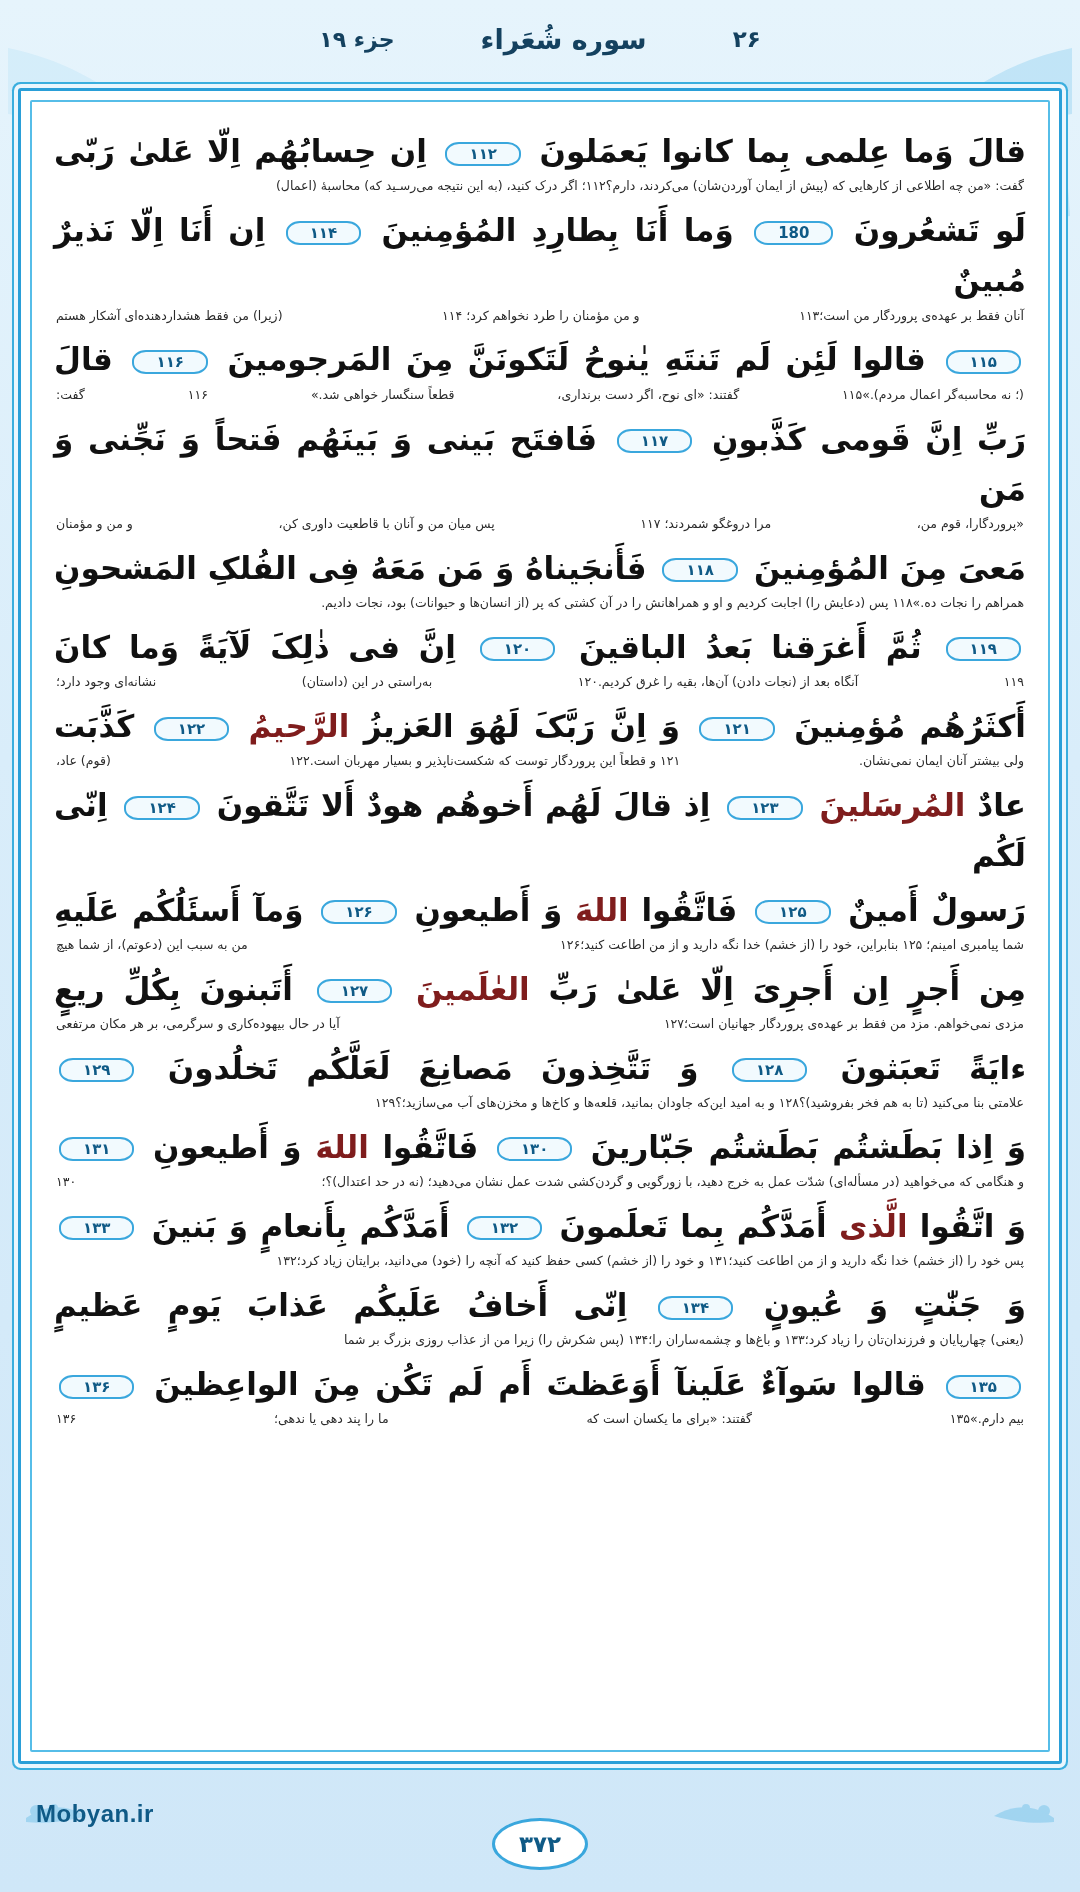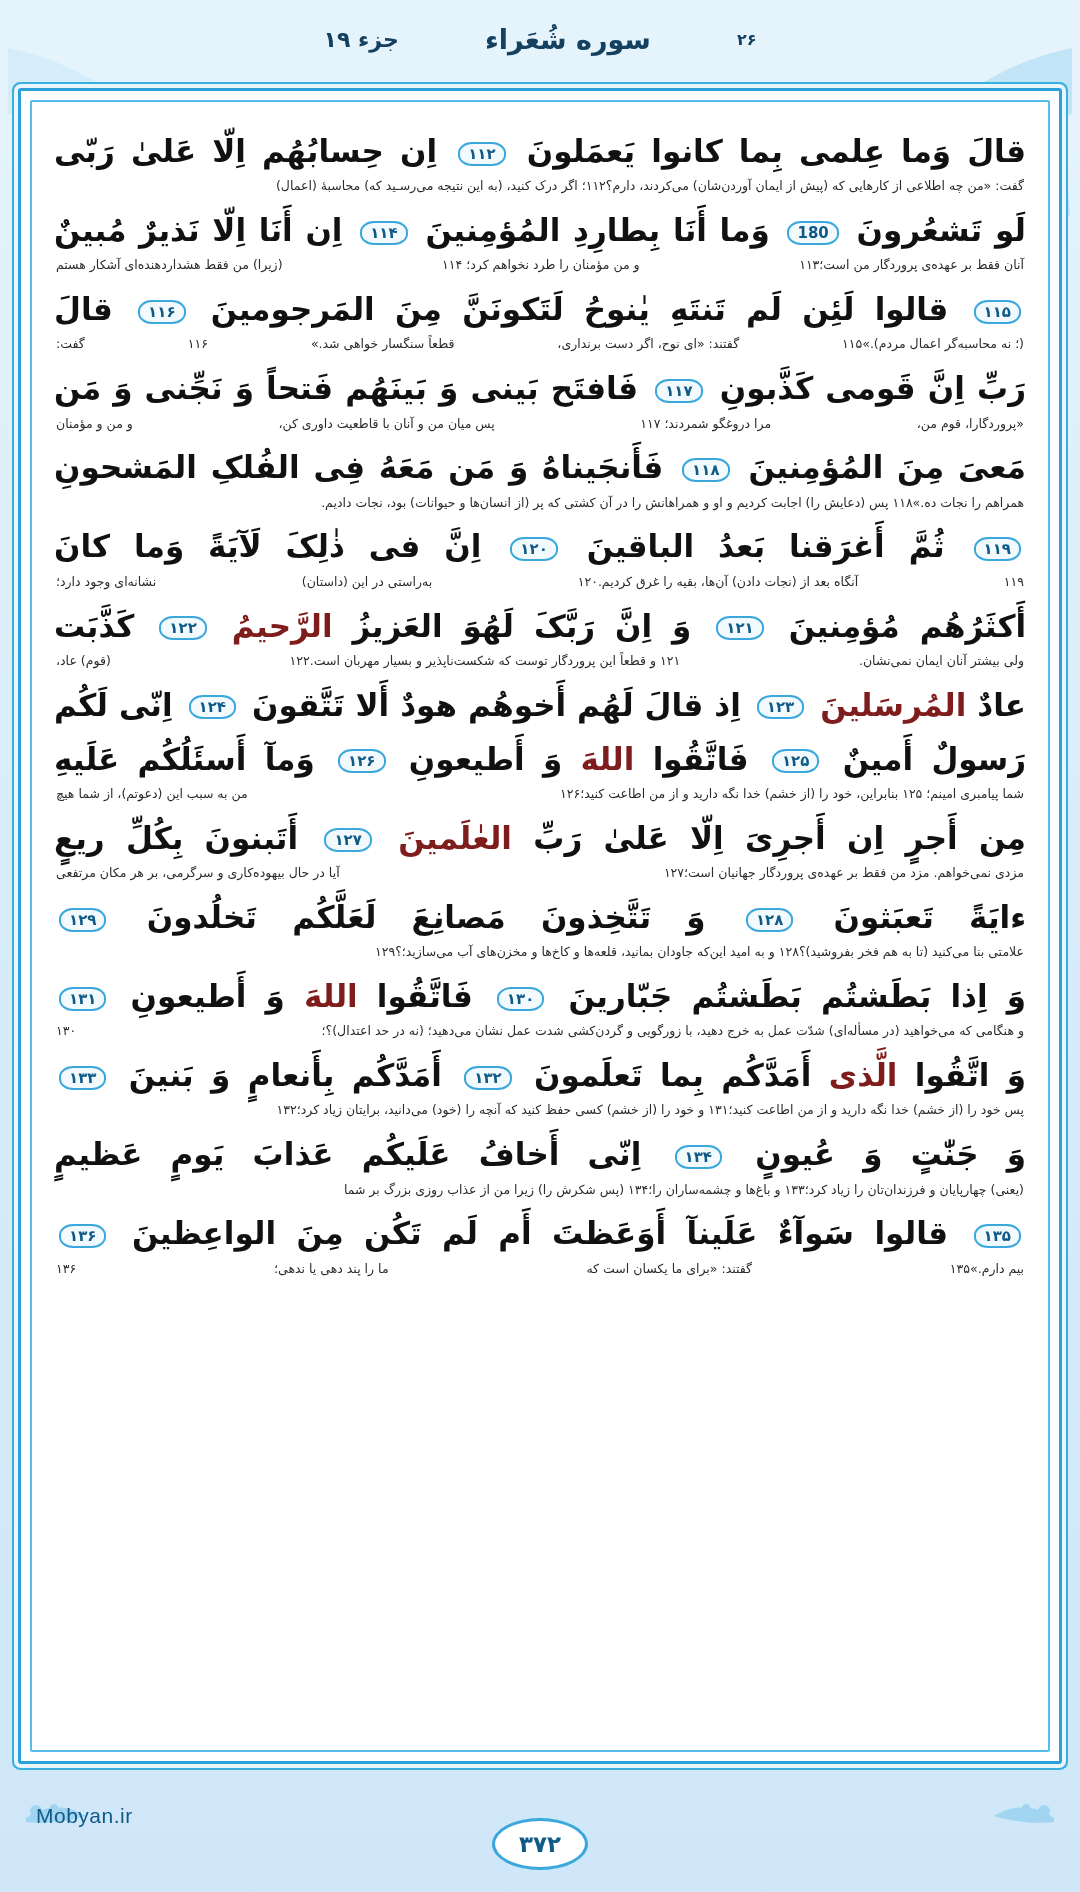--- a/index.html
+++ b/index.html
@@ -36,21 +36,21 @@
     z-index: 3;
   }
   .header span {
     font-size: 26px;
     font-weight: bold;
     letter-spacing: .5px;
     color: #14415f;
   }
   .header .juz { font-size: 22px; }
   .header .surah { font-size: 27px; }
-  .header .num { font-size: 16px; text-align: right; }
+  .header .num { font-size: 23px; text-align: right; }
 
   .frame-outer {
     position: absolute;
     top: 88px; left: 18px; right: 18px; bottom: 128px;
     border: 3px solid #2a9fd8;
     border-radius: 3px;
     background: #ffffff;
     box-shadow: 0 0 0 4px #eaf6fd, 0 0 0 6px #3aaede;
     z-index: 2;
   }
@@ -79,21 +79,21 @@
     line-height: 1.62;
     color: #111111;
     font-weight: bold;
     letter-spacing: 0px;
     white-space: normal;
   }
   .arabic .blue { color: #7f1d1d; }
   .marker {
     display: inline-block;
     min-width: 44px;
-    padding: 0 8px;
+    padding: 0 22px;
     margin: 0 5px;
     font-size: 15px;
     font-weight: bold;
     color: #0f5a86;
     border: 2px solid #3aa7dd;
     border-radius: 14px/11px;
     background: #f2fafe;
     vertical-align: middle;
     line-height: 20px;
     text-align: center;
@@ -114,22 +114,22 @@
 
   .footer {
     position: absolute;
     bottom: 0; left: 0; right: 0;
     height: 126px;
     z-index: 3;
   }
   .brand {
     position: absolute;
     left: 36px; bottom: 64px;
-    font-size: 21px;
-    font-weight: normal;
+    font-size: 24px;
+    font-weight: bold;
     color: #0f5a86;
     font-family: "Liberation Sans", sans-serif;
     letter-spacing: .5px;
   }
   .page-number {
     position: absolute;
     left: 50%; transform: translateX(-50%);
     bottom: 22px;
     width: 96px; height: 52px;
     border: 3px solid #3aa7dd;

